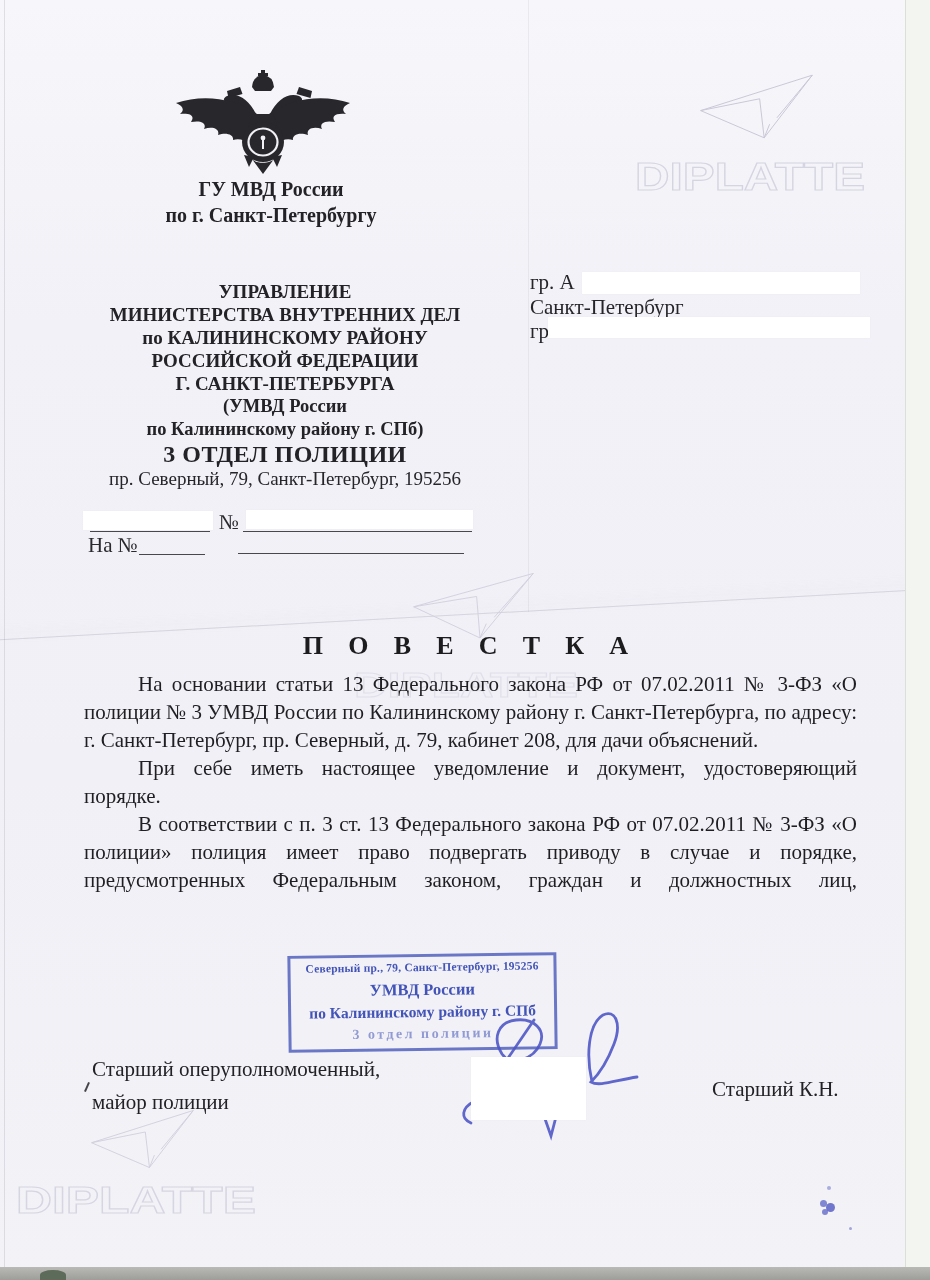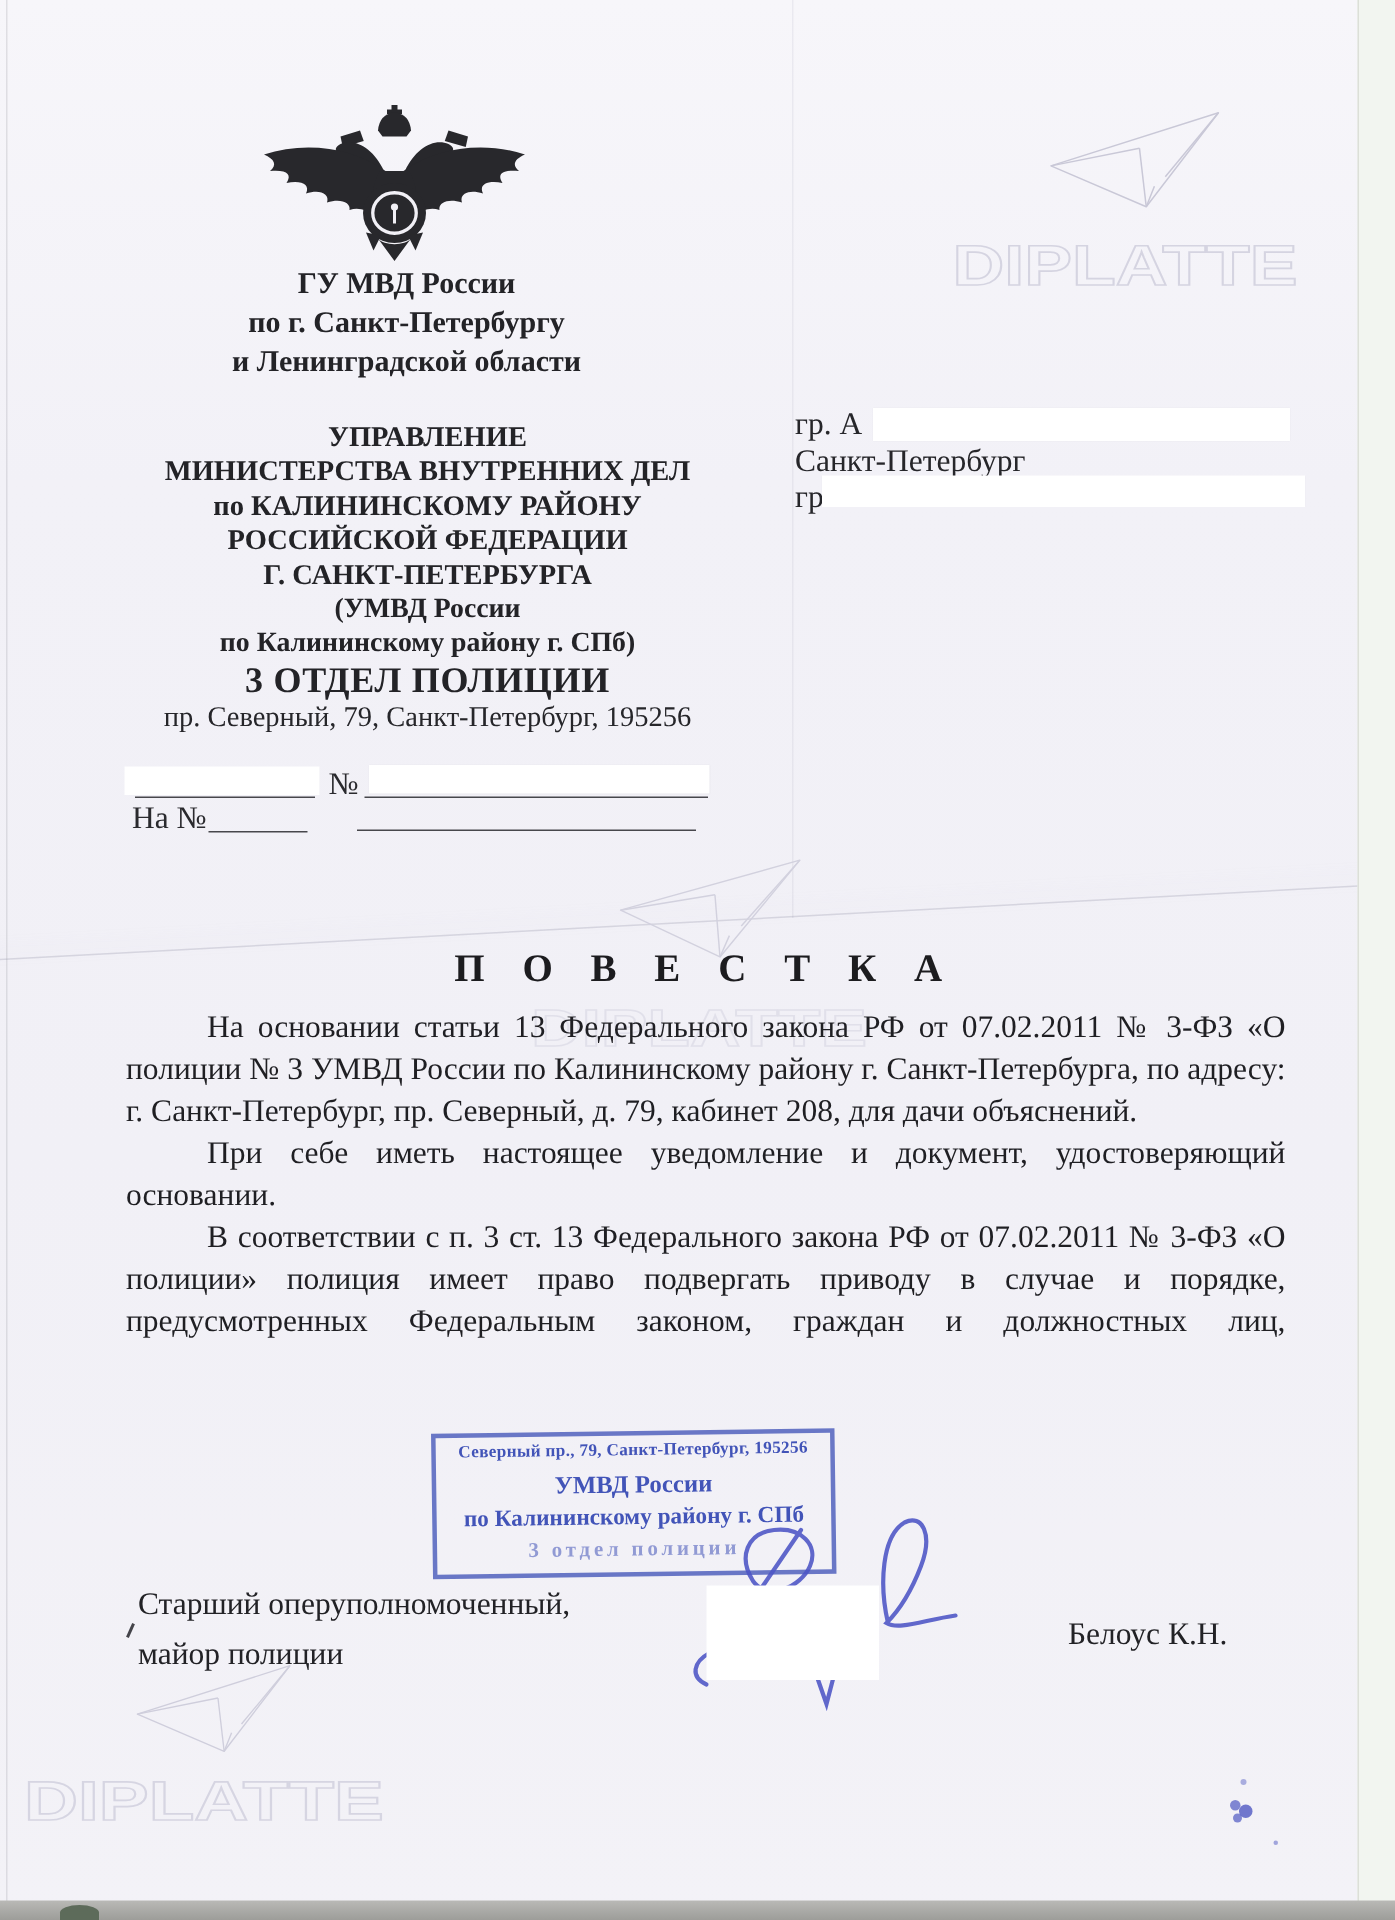--- a/index.html
+++ b/index.html
@@ -119,21 +119,20 @@
       <path d="M109 85 L104 97 L99 87 Z"></path>
     </g>
     <ellipse cx="90" cy="72" rx="14.5" ry="13.5" fill="none" stroke="#f1f0f6" stroke-width="2.2"></ellipse>
     <circle cx="90" cy="68" r="2.4" fill="#f1f0f6"></circle>
     <rect x="89" y="70" width="2" height="9" fill="#f1f0f6"></rect>
   </svg>
 
   <div class="abs lh-top">
     <div>ГУ МВД России</div>
     <div>по г. Санкт-Петербургу</div>
-    <div>и Ленинградской области</div>
   </div>
 
   <div class="abs lh-dept">
     <div>УПРАВЛЕНИЕ</div>
     <div>МИНИСТЕРСТВА ВНУТРЕННИХ ДЕЛ</div>
     <div>по КАЛИНИНСКОМУ РАЙОНУ</div>
     <div>РОССИЙСКОЙ ФЕДЕРАЦИИ</div>
     <div>Г. САНКТ-ПЕТЕРБУРГА</div>
     <div class="sm">(УМВД России</div>
     <div class="sm">по Калининскому району г. СПб)</div>
@@ -153,21 +152,21 @@
     <div>Санкт-Петербург</div>
     <div>гр</div>
   </div>
 
   <div class="abs docbody">
     <div class="doc-title">П О В Е С Т К А</div>
     <div class="jline indent">На основании статьи 13 Федерального закона РФ от 07.02.2011 № 3-ФЗ «О</div>
     <div class="jline">полиции № 3 УМВД России по Калининскому району г. Санкт-Петербурга, по адресу:</div>
     <div class="jlast">г. Санкт-Петербург, пр. Северный, д. 79, кабинет 208, для дачи объяснений.</div>
     <div class="jline indent">При себе иметь настоящее уведомление и документ, удостоверяющий</div>
-    <div class="jlast">основании.</div>
+    <div class="jlast">порядке.</div>
     <div class="jline indent">В соответствии с п. 3 ст. 13 Федерального закона РФ от 07.02.2011 № 3-ФЗ «О</div>
     <div class="jline">полиции» полиция имеет право подвергать приводу в случае и порядке,</div>
     <div class="jline">предусмотренных Федеральным законом, граждан и должностных лиц,</div>
   </div>
 
   <div class="abs stamp">
     <div class="s1">Северный пр., 79, Санкт-Петербург, 195256</div>
     <div class="s2">УМВД России</div>
     <div class="s3">по Калининскому району г. СПб</div>
     <div class="s4">3 отдел полиции</div>
@@ -187,21 +186,21 @@
   <div class="abs redact" style="left:548px;top:317px;width:322px;height:21px"></div>
   <div class="abs redact" style="left:83px;top:511px;width:130px;height:19px"></div>
   <div class="abs redact" style="left:246px;top:510px;width:227px;height:19px"></div>
   <div class="abs redact" style="left:471px;top:1057px;width:115px;height:63px"></div>
 
   <div class="abs signoff">
     <div>Старший оперуполномоченный,</div>
     <div>майор полиции</div>
   </div>
   <div class="abs pen-slash"></div>
-  <div class="abs sign-name">Белоус К.Н.</div>
+  <div class="abs sign-name">Старший К.Н.</div>
 
   <div class="abs dot" style="left:820px;top:1200px;width:7px;height:7px;opacity:.7"></div>
   <div class="abs dot" style="left:826px;top:1203px;width:9px;height:9px;opacity:.8"></div>
   <div class="abs dot" style="left:822px;top:1209px;width:6px;height:6px;opacity:.7"></div>
   <div class="abs dot" style="left:827px;top:1186px;width:4px;height:4px;opacity:.45"></div>
   <div class="abs dot" style="left:849px;top:1227px;width:3px;height:3px;opacity:.5"></div>
 
   <div class="abs edge-left"></div>
   <div class="abs edge-right"></div>
   <div class="abs edge-bottom"></div>

